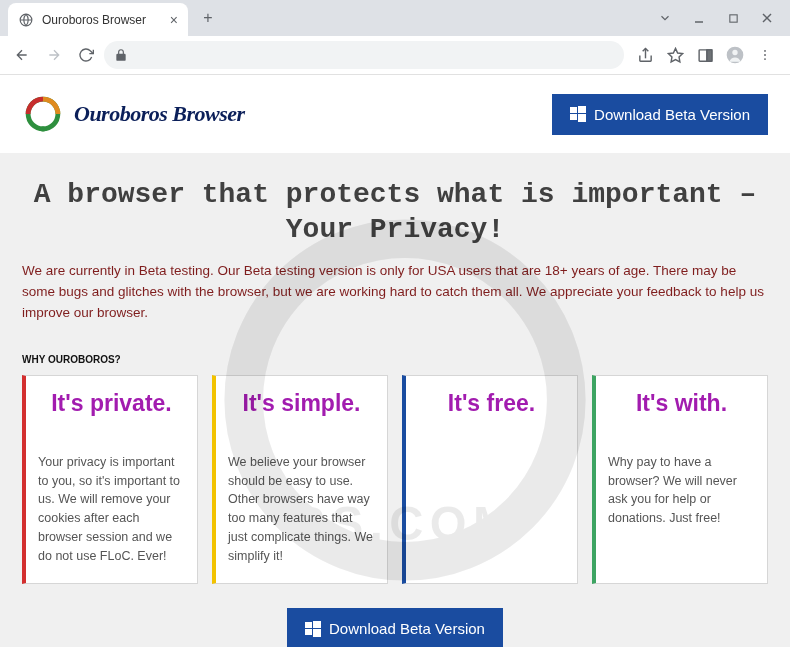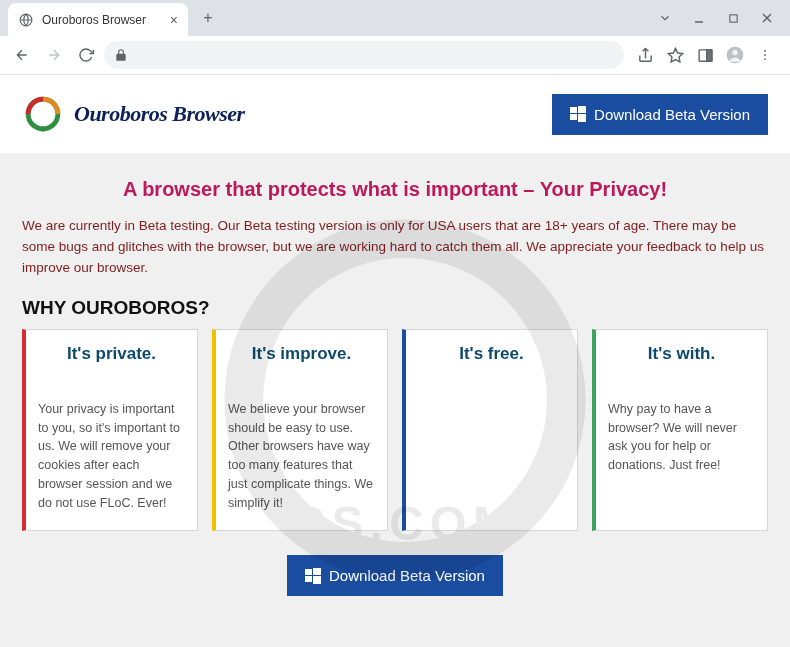--- a/index.html
+++ b/index.html
@@ -27,32 +27,32 @@
 .viewport { height: calc(647px - 36px - 38px); overflow-y: scroll; background: #f0f0f0; position: relative; }
 .page { background: #f0f0f0; min-height: 100%; }
 .header-row { display: flex; align-items: center; justify-content: space-between; padding: 18px 22px; background: #fff; }
 .brand { display: flex; align-items: center; gap: 10px; }
 .brand-ring { width: 42px; height: 42px; }
 .brand-name { font-family: Georgia, "Times New Roman", serif; font-size: 22px; font-weight: 700; color: #0b1f59; font-style: italic; letter-spacing: -0.5px; }
 .dl-btn { background: #1a4ca0; color: #fff; font-size: 15px; padding: 12px 18px; display: flex; align-items: center; gap: 8px; cursor: pointer; border: none; }
 .dl-btn .winlogo { width: 16px; height: 16px; display: inline-block; }
 
 .hero { padding: 24px 22px 18px; }
-.hero h1 { text-align: center; font-size: 20px; font-weight: 800; color: #be185d; line-height: 1.25; font-family: Liberation Sans, sans-serif; }
+.hero h1 { text-align: center; font-size: 28px; font-weight: 800; color: #404040; line-height: 1.25; font-family: Liberation Mono, monospace; }
 .hero p { margin-top: 14px; color: #7f1d1d; font-size: 13.5px; line-height: 1.55; }
 
-.why { padding: 0 22px 10px; font-weight: 700; font-size: 19px; color: #111; }
+.why { padding: 0 22px 10px; font-weight: 700; font-size: 10px; color: #111; margin-top: 12px; }
 
 .cards { display: flex; gap: 14px; padding: 0 22px 24px; }
 .card { flex: 1; background: #fff; border: 1px solid #d6d6d6; padding: 14px 12px 18px; border-left: 4px solid #1a4ca0; }
 .card.red { border-left-color: #d32f2f; }
 .card.yellow { border-left-color: #f2c200; }
 .card.blue { border-left-color: #1a4ca0; }
 .card.green { border-left-color: #3da462; }
-.card h3 { text-align: center; font-size: 17px; font-weight: 800; color: #0c4a6e; margin-bottom: 10px; }
+.card h3 { text-align: center; font-size: 23px; font-weight: 800; color: #a21caf; margin-bottom: 10px; }
 .card p { font-size: 12.5px; color: #555; line-height: 1.5; margin-top: 36px; }
 
 .center-dl { display: flex; justify-content: center; padding-bottom: 28px; }
 
 
 .watermark { position: absolute; top: 110px; left: 170px; width: 470px; height: 430px; opacity: 0.08; pointer-events: none; z-index: 0; }
 
 
 .viewport::-webkit-scrollbar { width: 14px; }
 .viewport::-webkit-scrollbar-track { background: #f1f1f1; }
@@ -200,21 +200,21 @@
     </div>
 
     <div class="why">WHY OUROBOROS?</div>
 
     <div class="cards">
       <div class="card red">
         <h3>It's private.</h3>
         <p>Your privacy is important to you, so it's important to us. We will remove your cookies after each browser session and we do not use FLoC. Ever!</p>
       </div>
       <div class="card yellow">
-        <h3>It's improve.</h3>
+        <h3>It's simple.</h3>
         <p>We believe your browser should be easy to use. Other browsers have way too many features that just complicate things. We simplify it!</p>
       </div>
       <div class="card blue">
         <h3>It's free.</h3>
       </div>
       <div class="card green">
         <h3>It's with.</h3>
         <p>Why pay to have a browser? We will never ask you for help or donations. Just free!</p>
       </div>
     </div>

